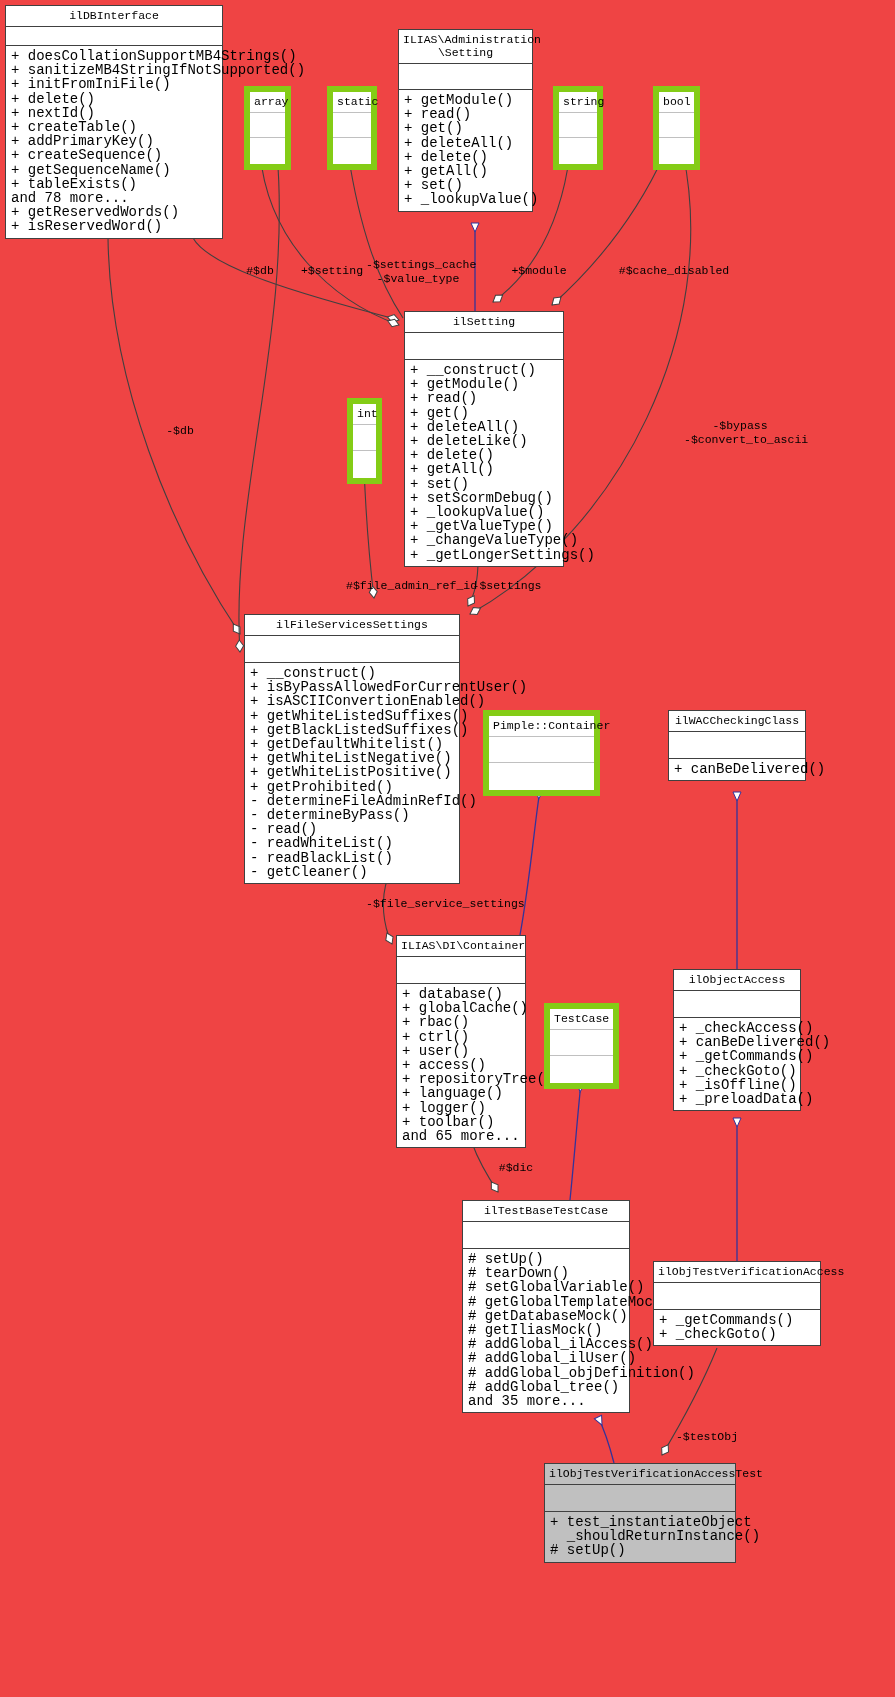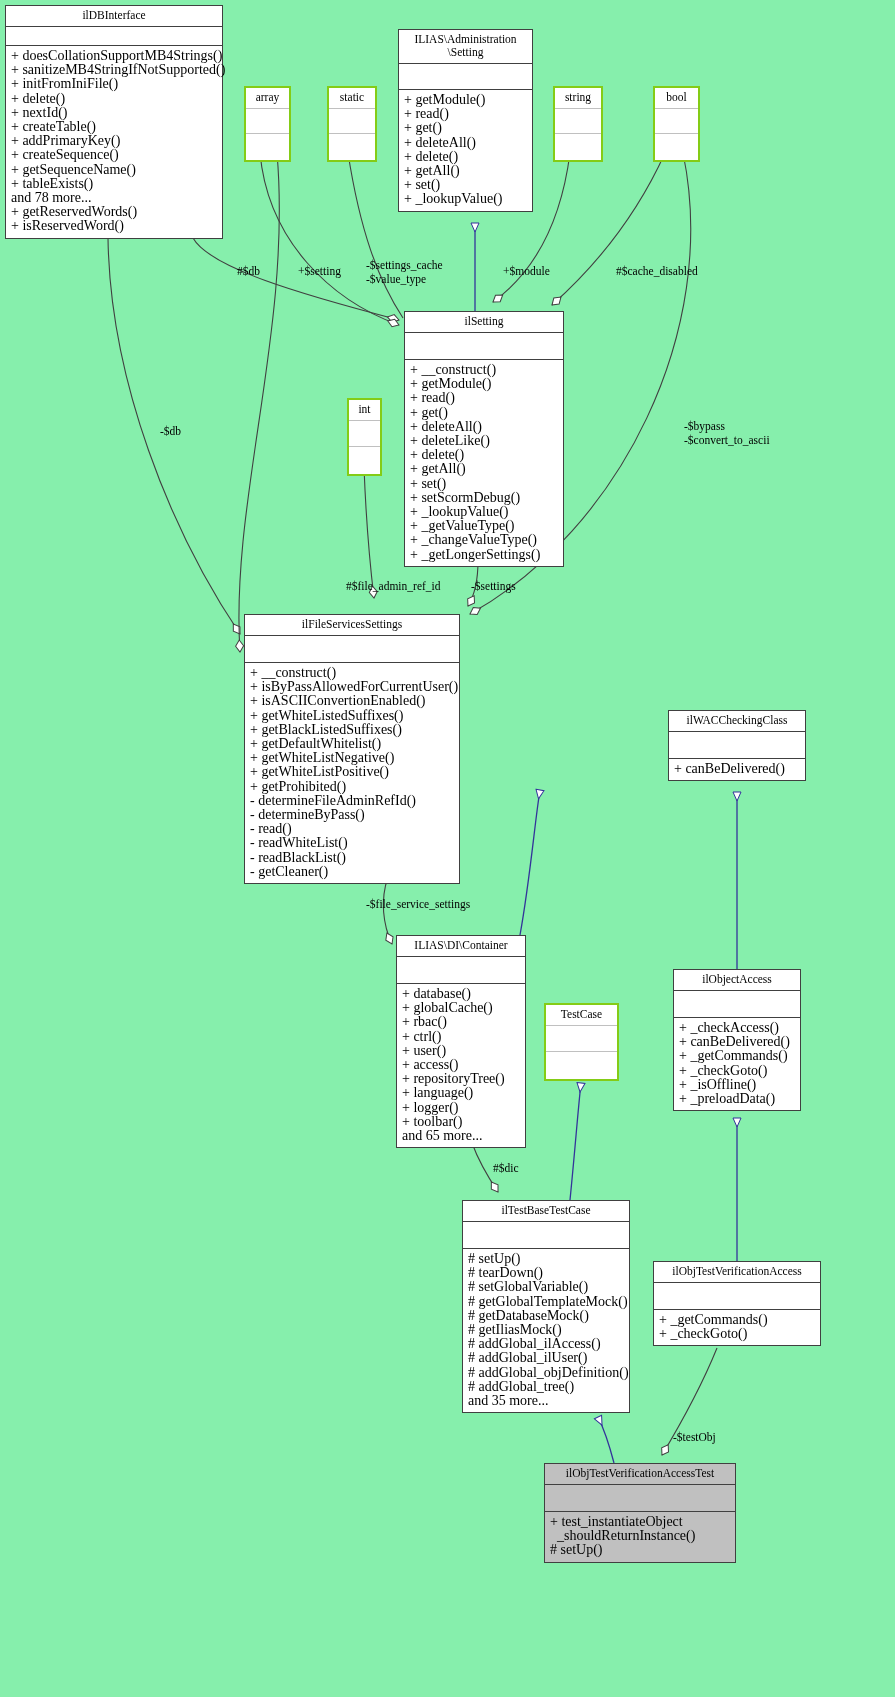--- a/index.html
+++ b/index.html
@@ -4,40 +4,40 @@
 <style>
   html, body {
     margin: 0;
     padding: 0;
     background: #ffffff;
   }
   #diagram {
     position: relative;
     width: 895px;
     height: 1697px;
-    background: #86efac;
-    font-family: Liberation Serif, serif;
+    background: #ef4444;
+    font-family: Liberation Mono, monospace;
     overflow: hidden;
   }
   #edges {
     position: absolute;
     left: 0; top: 0;
     width: 895px;
     height: 1697px;
     pointer-events: none;
   }
   .node {
     position: absolute;
     background: #ffffff;
     box-sizing: border-box;
     border: 1px solid #404040;
     z-index: 5;
   }
   .node.light {
-    border: 2px solid #84cc16;
+    border: 6px solid #84cc16;
   }
   .node.filled {
     background: #c0c0c0;
   }
   .node-title {
     text-align: center;
     font-size: 11.5px;
     color: #000000;
     padding: 3px 4px 4px 4px;
     line-height: 13px;
@@ -66,21 +66,21 @@
     white-space: pre;
   }
   .edge-label {
     position: absolute;
     font-size: 11.5px;
     color: #000000;
     line-height: 14px;
     white-space: pre-line;
     z-index: 6;
   }
-  .edge-label.center { }
+  .edge-label.center { text-align: center; }
 </style>
 </head>
 <body>
 
 <div id="diagram">
 
   <svg id="edges" viewBox="0 0 895 1697">
     <defs>
       <marker id="hollow-tri" markerWidth="12" markerHeight="12" refX="10" refY="5" orient="auto" markerUnits="userSpaceOnUse">
         <path d="M10,1 L10,9 L1,5 z" fill="#ffffff" stroke="#33339a" stroke-width="1"></path>
@@ -255,20 +255,27 @@
       <div>+ getProhibited()</div>
       <div>- determineFileAdminRefId()</div>
       <div>- determineByPass()</div>
       <div>- read()</div>
       <div>- readWhiteList()</div>
       <div>- readBlackList()</div>
       <div>- getCleaner()</div>
     </div>
   </div>
 
+  <div class="node light" style="left:483px; top:710px; width:117px;">
+    <div class="node-title">Pimple::Container</div>
+    <div class="node-sep"></div>
+    <div class="node-attrs" style="height:20px;"></div>
+    <div class="node-sep"></div>
+    <div class="node-ops" style="height:20px;"></div>
+  </div>
 
   <div class="node" style="left:668px; top:710px; width:138px;">
     <div class="node-title">ilWACCheckingClass</div>
     <div class="node-sep"></div>
     <div class="node-attrs" style="height:21px;"></div>
     <div class="node-sep"></div>
     <div class="node-ops">
       <div>+ canBeDelivered()</div>
     </div>
   </div>

